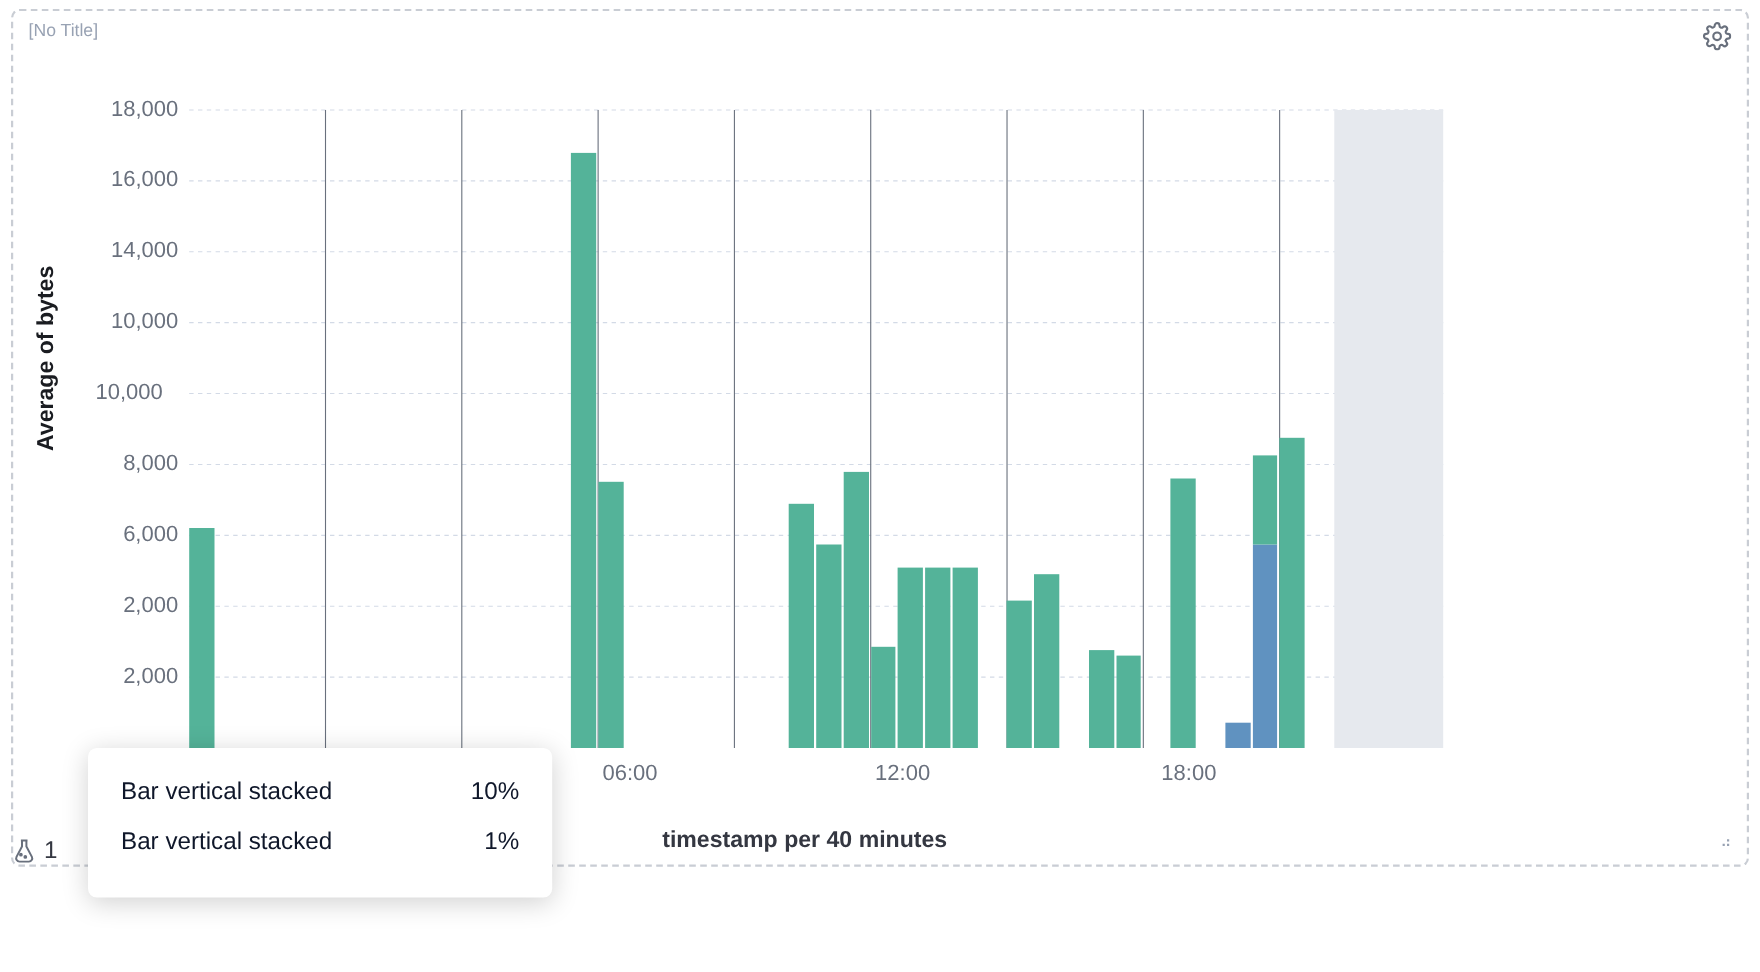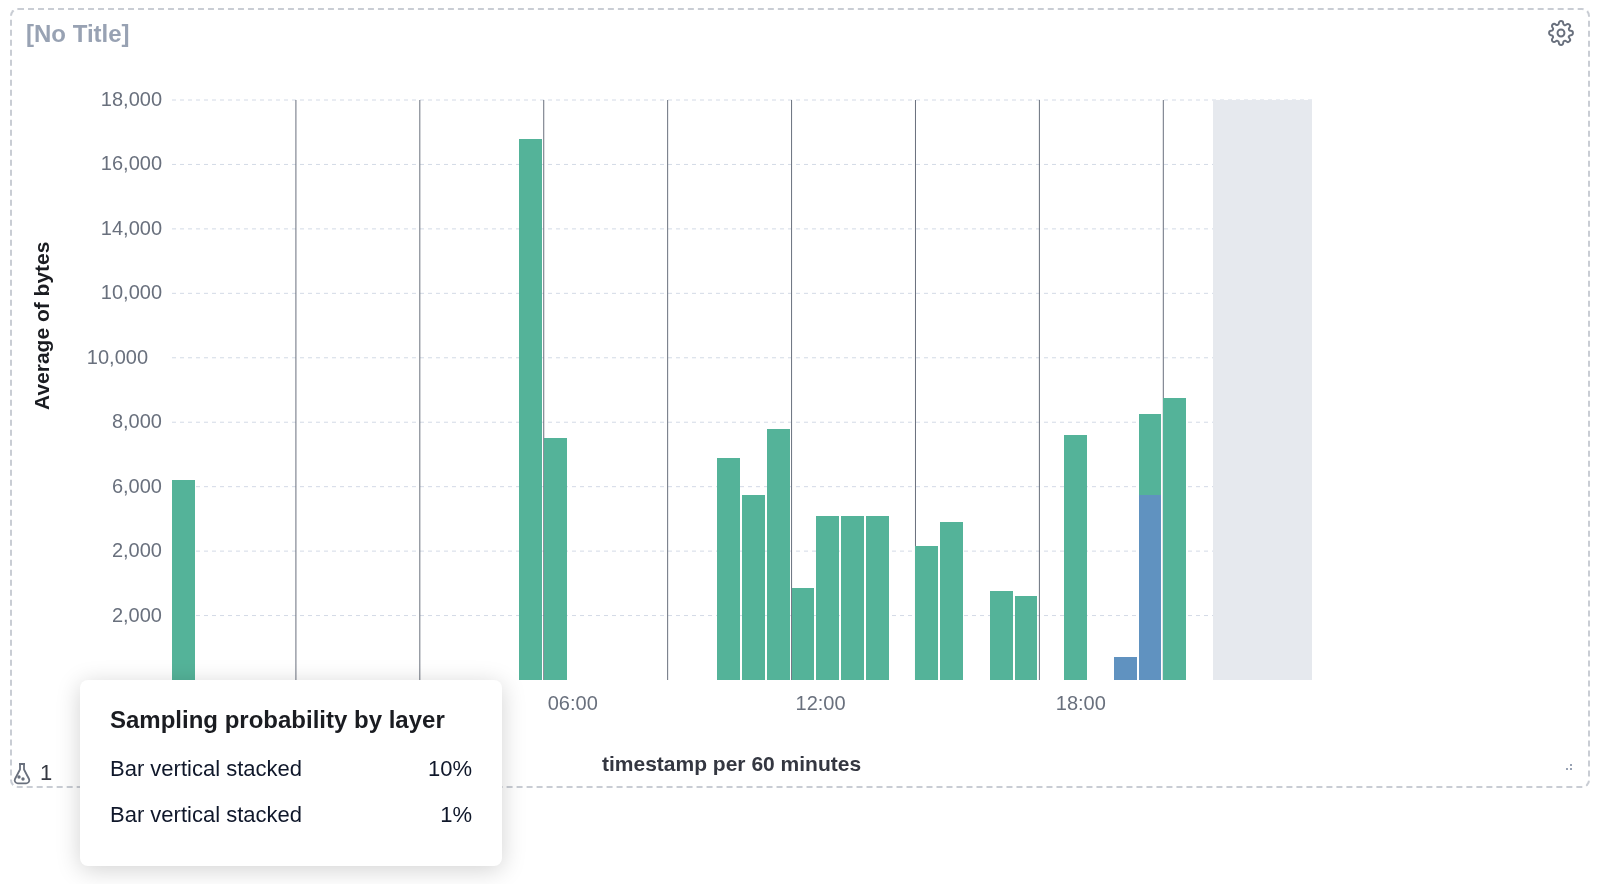--- a/index.html
+++ b/index.html
@@ -1,17 +1,17 @@
 <!DOCTYPE html>
 <html><head>
 <meta charset="utf-8">
 <style>
   html,body{margin:0;padding:0;width:1600px;height:884px;font-family:-apple-system,BlinkMacSystemFont,"Segoe UI",Helvetica,Arial,sans-serif;background:#fff;color:#1a1c21;}
   .panel{position:absolute;left:10px;top:8px;width:1580px;height:780px;border:2px dashed #c9cdd4;border-radius:8px;box-sizing:border-box;}
-  .panel-title{position:absolute;left:14px;top:10px;font-size:24px;color:#98a2b3;font-weight:700;}
+  .panel-title{position:absolute;left:14px;top:10px;font-size:16px;color:#98a2b3;font-weight:400;}
   .gear{position:absolute;right:14px;top:10px;cursor:pointer;color:#69707d;}
   .gear svg{width:26px;height:26px;}
   .ylabel{position:absolute;left:18px;top:400px;transform:rotate(-90deg);transform-origin:left top;font-size:21px;font-weight:700;color:#1a1c21;white-space:nowrap;}
   .xlabel{position:absolute;left:590px;top:742px;font-size:21px;font-weight:700;color:#343741;}
   .plot{position:absolute;left:160px;top:90px;width:1140px;height:580px;}
   .grid line{stroke:#d3dae6;stroke-dasharray:4 4;stroke-width:1;}
   .grid-solid line{stroke:#69707d;stroke-width:1;}
   .ytick{position:absolute;right:1152px;font-size:20px;color:#69707d;text-align:right;width:80px;}
   .xtick{position:absolute;top:682px;font-size:20px;color:#69707d;}
   .legend{position:absolute;left:1330px;top:92px;font-size:22px;color:#1a1c21;}
@@ -38,21 +38,21 @@
   <div class="panel-title">[No Title]</div>
 
   <div class="gear">
     <svg viewBox="0 0 24 24" fill="none" stroke="currentColor" stroke-width="1.8">
       <circle cx="12" cy="12" r="3.2"></circle>
       <path d="M19.4 15a1.7 1.7 0 0 0 .34 1.87l.06.06a2 2 0 1 1-2.83 2.83l-.06-.06a1.7 1.7 0 0 0-1.87-.34 1.7 1.7 0 0 0-1 1.56V21a2 2 0 1 1-4 0v-.09a1.7 1.7 0 0 0-1.11-1.56 1.7 1.7 0 0 0-1.87.34l-.06.06a2 2 0 1 1-2.83-2.83l.06-.06a1.7 1.7 0 0 0 .34-1.87 1.7 1.7 0 0 0-1.56-1H3a2 2 0 1 1 0-4h.09a1.7 1.7 0 0 0 1.56-1.11 1.7 1.7 0 0 0-.34-1.87l-.06-.06a2 2 0 1 1 2.83-2.83l.06.06a1.7 1.7 0 0 0 1.87.34H9a1.7 1.7 0 0 0 1-1.56V3a2 2 0 1 1 4 0v.09a1.7 1.7 0 0 0 1 1.56 1.7 1.7 0 0 0 1.87-.34l.06-.06a2 2 0 1 1 2.83 2.83l-.06.06a1.7 1.7 0 0 0-.34 1.87V9a1.7 1.7 0 0 0 1.56 1H21a2 2 0 1 1 0 4h-.09a1.7 1.7 0 0 0-1.56 1z"></path>
     </svg>
   </div>
 
   <div class="ylabel">Average of bytes</div>
-  <div class="xlabel">timestamp per 60 minutes</div>
+  <div class="xlabel">timestamp per 40 minutes</div>
 
   <div class="plot" id="plot">
     <svg id="gridsvg" width="1140" height="580" style="position:absolute;left:0;top:0;overflow:visible;">
       <g class="grid" id="hgrid">
           <line x1="0" x2="1140" y1="0" y2="0"></line>
           <line x1="0" x2="1140" y1="64.44444444444446" y2="64.44444444444446"></line>
           <line x1="0" x2="1140" y1="128.88888888888886" y2="128.88888888888886"></line>
           <line x1="0" x2="1140" y1="193.33333333333337" y2="193.33333333333337"></line>
           <line x1="0" x2="1140" y1="257.77777777777777" y2="257.77777777777777"></line>
           <line x1="0" x2="1140" y1="322.22222222222223" y2="322.22222222222223"></line>
@@ -124,21 +124,20 @@
 <div class="badge-area">
   <svg viewBox="0 0 24 24" fill="none" stroke="currentColor" stroke-width="1.8">
     <path d="M9 3h6M10 3v5.5L5 18a3 3 0 0 0 2.7 4.3h8.6A3 3 0 0 0 19 18l-5-9.5V3"></path>
     <circle cx="9" cy="16" r="0.8" fill="currentColor"></circle>
       <circle cx="13" cy="18" r="0.8" fill="currentColor"></circle>
   </svg>
   <span>1</span>
 </div>
 
 <div class="popover">
-  <h3>Sampling probability by layer</h3>
   <div class="popover-row">
     <span>Bar vertical stacked</span>
     <span>10%</span>
   </div>
   <div class="popover-row">
     <span>Bar vertical stacked</span>
     <span>1%</span>
   </div>
 </div>
 

